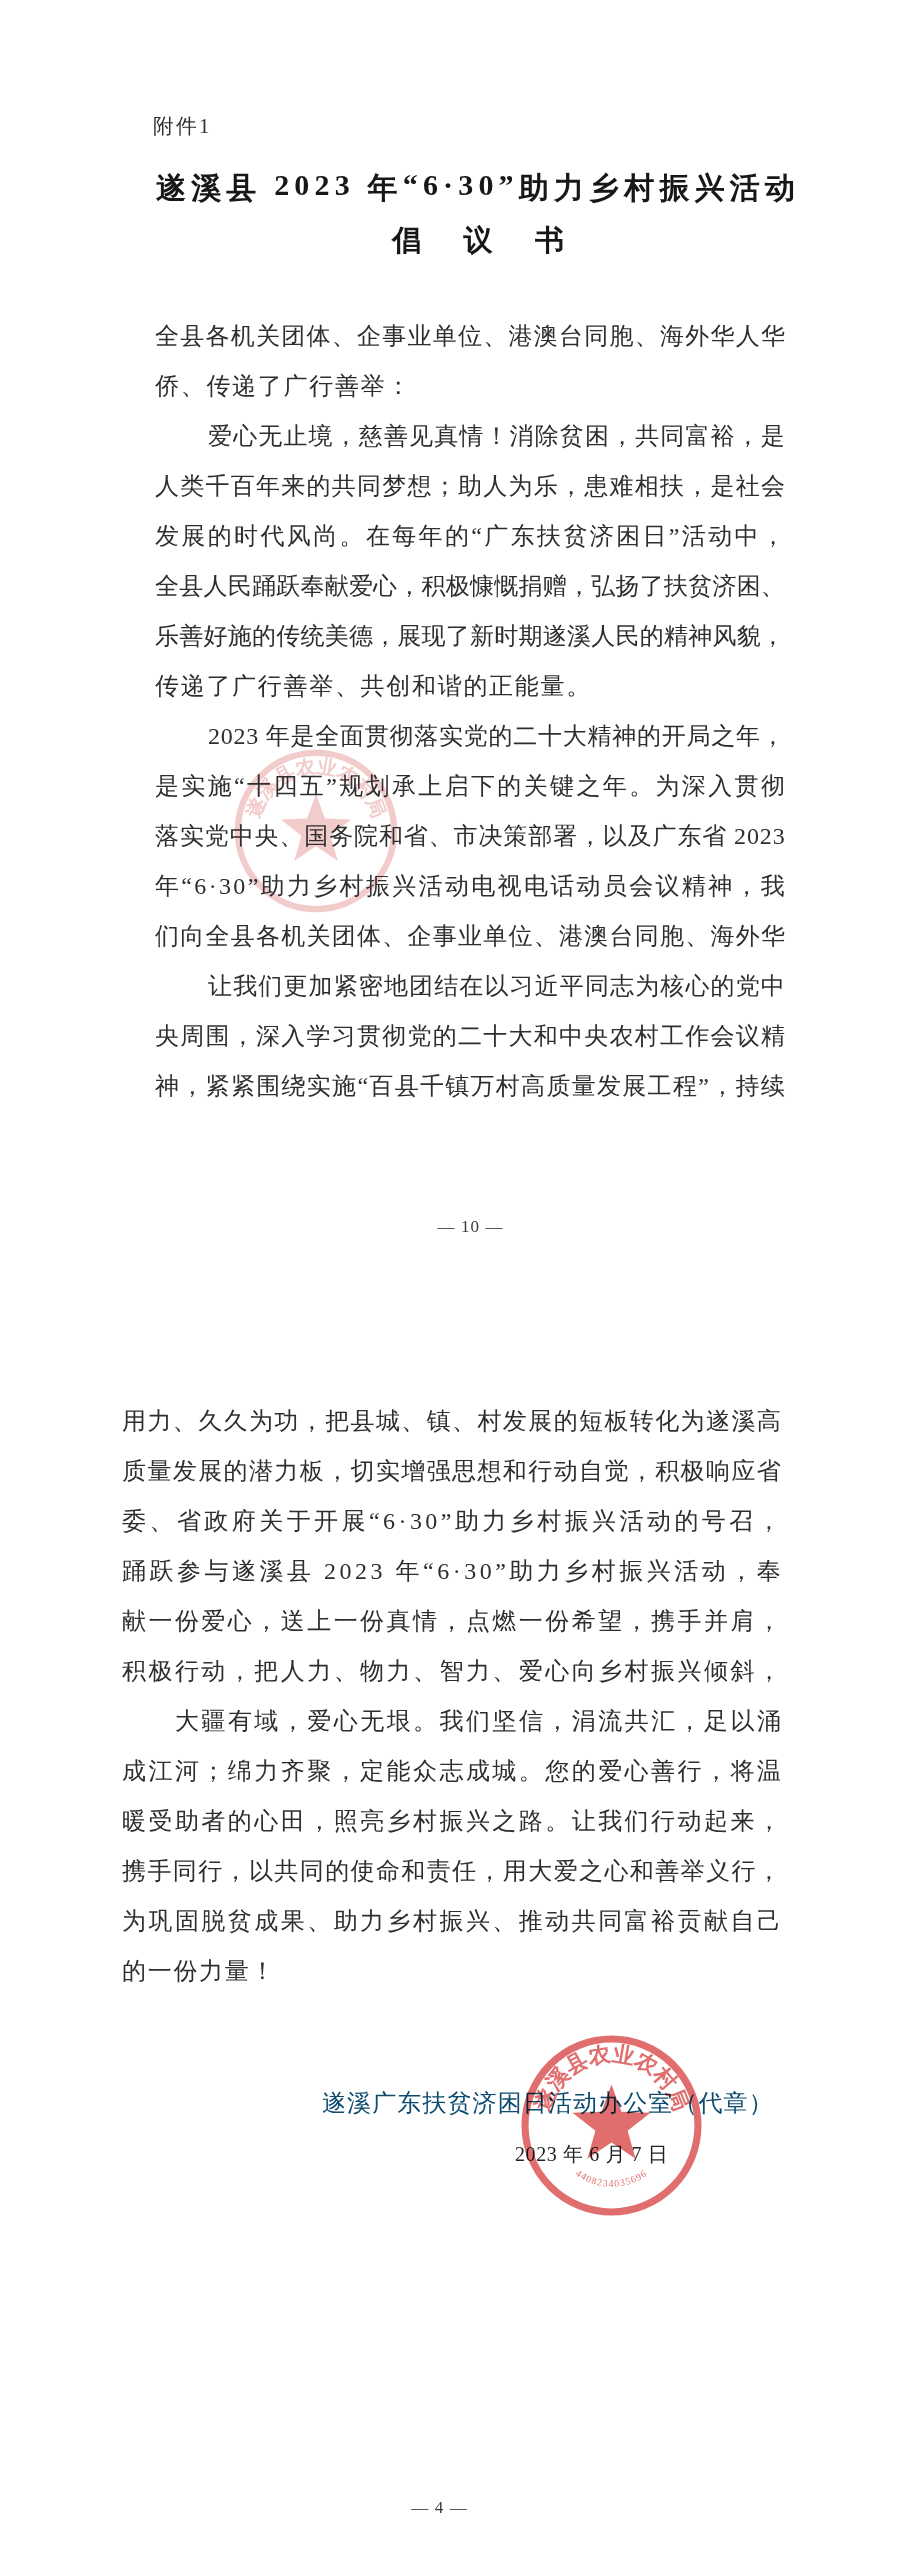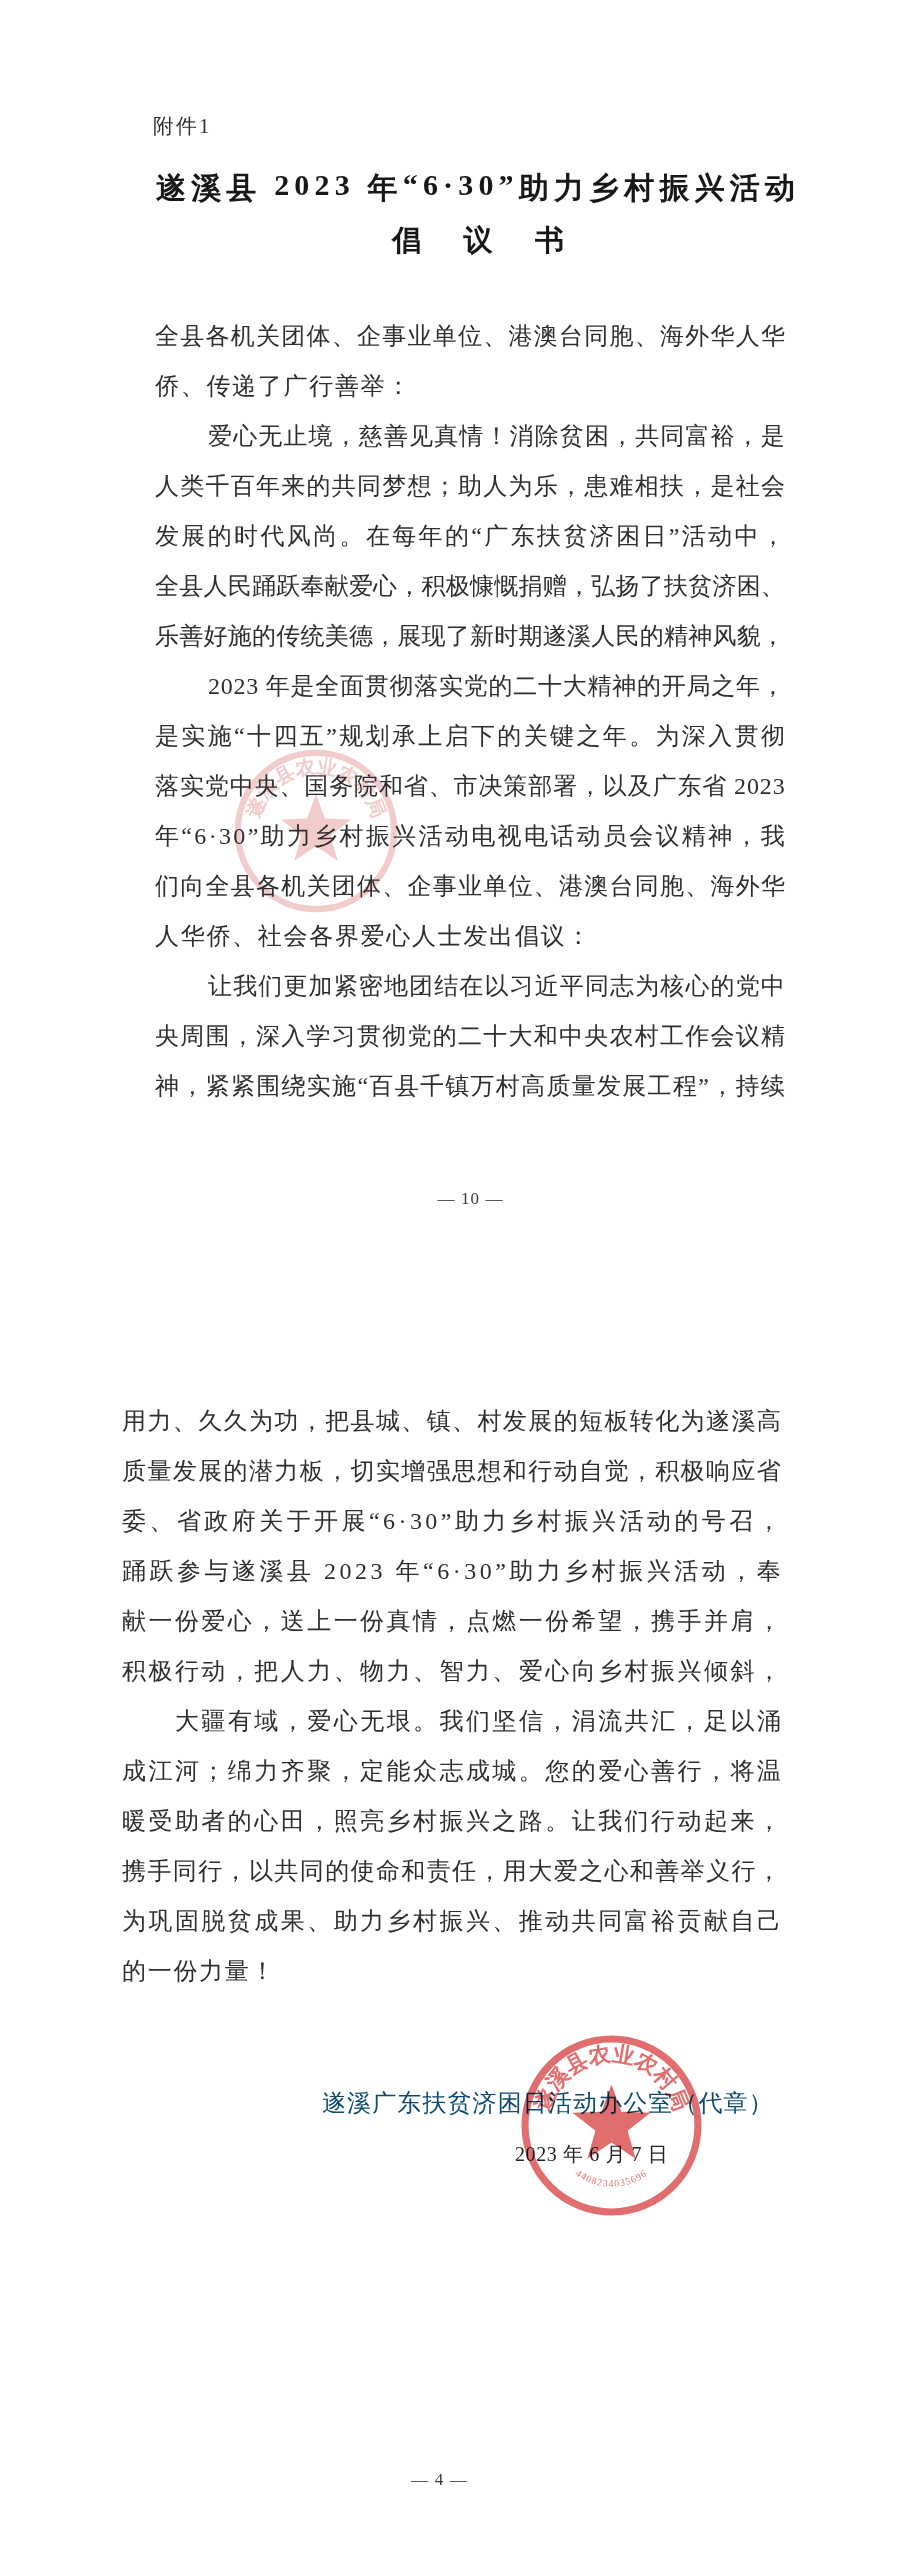--- a/index.html
+++ b/index.html
@@ -37,21 +37,21 @@
     letter-spacing:1.7px;white-space:pre;
   }
   #p2-lines .bodyline{height:50px;}
   .bodyline.just{
     display:flex;justify-content:space-between;letter-spacing:0;
   }
   .bodyline.just span{flex:none;}
   .bodyline.ind{padding-left:53px;box-sizing:border-box;}
   
   .pagenum{
-    width:143px;text-align:center;font-size:17px;color:#3a3a3a;letter-spacing:1.1px;
+    width:143px;text-align:center;font-size:17px;color:#3a3a3a;letter-spacing:1.1px;margin-top:28px;
   }
   #p1-num{left:399px;top:1189px;}
   #p2-num{left:368px;top:2470px;}
   
   #signature{
     left:322px;top:2087px;font-size:24px;color:#0c4a6e;letter-spacing:1.1px;white-space:pre;
   }
   #date{
     left:515px;top:2141px;font-size:20px;color:#222;letter-spacing:0.6px;white-space:pre;
   }
@@ -88,26 +88,26 @@
   </svg>
 
   <div id="p1-lines" class="abs lines">
       <div class="bodyline just"><span>全</span><span>县</span><span>各</span><span>机</span><span>关</span><span>团</span><span>体</span><span>、</span><span>企</span><span>事</span><span>业</span><span>单</span><span>位</span><span>、</span><span>港</span><span>澳</span><span>台</span><span>同</span><span>胞</span><span>、</span><span>海</span><span>外</span><span>华</span><span>人</span><span>华</span></div>
       <div class="bodyline">侨、传递了广行善举：</div>
       <div class="bodyline just ind"><span>爱</span><span>心</span><span>无</span><span>止</span><span>境</span><span>，</span><span>慈</span><span>善</span><span>见</span><span>真</span><span>情</span><span>！</span><span>消</span><span>除</span><span>贫</span><span>困</span><span>，</span><span>共</span><span>同</span><span>富</span><span>裕</span><span>，</span><span>是</span></div>
       <div class="bodyline just"><span>人</span><span>类</span><span>千</span><span>百</span><span>年</span><span>来</span><span>的</span><span>共</span><span>同</span><span>梦</span><span>想</span><span>；</span><span>助</span><span>人</span><span>为</span><span>乐</span><span>，</span><span>患</span><span>难</span><span>相</span><span>扶</span><span>，</span><span>是</span><span>社</span><span>会</span></div>
       <div class="bodyline just"><span>发</span><span>展</span><span>的</span><span>时</span><span>代</span><span>风</span><span>尚</span><span>。</span><span>在</span><span>每</span><span>年</span><span>的</span><span>“</span><span>广</span><span>东</span><span>扶</span><span>贫</span><span>济</span><span>困</span><span>日</span><span>”</span><span>活</span><span>动</span><span>中</span><span>，</span></div>
       <div class="bodyline just"><span>全</span><span>县</span><span>人</span><span>民</span><span>踊</span><span>跃</span><span>奉</span><span>献</span><span>爱</span><span>心</span><span>，</span><span>积</span><span>极</span><span>慷</span><span>慨</span><span>捐</span><span>赠</span><span>，</span><span>弘</span><span>扬</span><span>了</span><span>扶</span><span>贫</span><span>济</span><span>困</span><span>、</span></div>
       <div class="bodyline just"><span>乐</span><span>善</span><span>好</span><span>施</span><span>的</span><span>传</span><span>统</span><span>美</span><span>德</span><span>，</span><span>展</span><span>现</span><span>了</span><span>新</span><span>时</span><span>期</span><span>遂</span><span>溪</span><span>人</span><span>民</span><span>的</span><span>精</span><span>神</span><span>风</span><span>貌</span><span>，</span></div>
+      <div class="bodyline">传递了广行善举、共创和谐的正能量。</div>
       <div class="bodyline just ind"><span>2</span><span>0</span><span>2</span><span>3</span><span>&nbsp;</span><span>年</span><span>是</span><span>全</span><span>面</span><span>贯</span><span>彻</span><span>落</span><span>实</span><span>党</span><span>的</span><span>二</span><span>十</span><span>大</span><span>精</span><span>神</span><span>的</span><span>开</span><span>局</span><span>之</span><span>年</span><span>，</span></div>
       <div class="bodyline just"><span>是</span><span>实</span><span>施</span><span>“</span><span>十</span><span>四</span><span>五</span><span>”</span><span>规</span><span>划</span><span>承</span><span>上</span><span>启</span><span>下</span><span>的</span><span>关</span><span>键</span><span>之</span><span>年</span><span>。</span><span>为</span><span>深</span><span>入</span><span>贯</span><span>彻</span></div>
       <div class="bodyline just"><span>落</span><span>实</span><span>党</span><span>中</span><span>央</span><span>、</span><span>国</span><span>务</span><span>院</span><span>和</span><span>省</span><span>、</span><span>市</span><span>决</span><span>策</span><span>部</span><span>署</span><span>，</span><span>以</span><span>及</span><span>广</span><span>东</span><span>省</span><span>&nbsp;</span><span>2</span><span>0</span><span>2</span><span>3</span></div>
       <div class="bodyline just"><span>年</span><span>“</span><span>6</span><span>·</span><span>3</span><span>0</span><span>”</span><span>助</span><span>力</span><span>乡</span><span>村</span><span>振</span><span>兴</span><span>活</span><span>动</span><span>电</span><span>视</span><span>电</span><span>话</span><span>动</span><span>员</span><span>会</span><span>议</span><span>精</span><span>神</span><span>，</span><span>我</span></div>
       <div class="bodyline just"><span>们</span><span>向</span><span>全</span><span>县</span><span>各</span><span>机</span><span>关</span><span>团</span><span>体</span><span>、</span><span>企</span><span>事</span><span>业</span><span>单</span><span>位</span><span>、</span><span>港</span><span>澳</span><span>台</span><span>同</span><span>胞</span><span>、</span><span>海</span><span>外</span><span>华</span></div>
-      <div class="bodyline">人华侨、社会各界爱心人士发出倡议：</div>
       <div class="bodyline just ind"><span>让</span><span>我</span><span>们</span><span>更</span><span>加</span><span>紧</span><span>密</span><span>地</span><span>团</span><span>结</span><span>在</span><span>以</span><span>习</span><span>近</span><span>平</span><span>同</span><span>志</span><span>为</span><span>核</span><span>心</span><span>的</span><span>党</span><span>中</span></div>
       <div class="bodyline just"><span>央</span><span>周</span><span>围</span><span>，</span><span>深</span><span>入</span><span>学</span><span>习</span><span>贯</span><span>彻</span><span>党</span><span>的</span><span>二</span><span>十</span><span>大</span><span>和</span><span>中</span><span>央</span><span>农</span><span>村</span><span>工</span><span>作</span><span>会</span><span>议</span><span>精</span></div>
       <div class="bodyline just"><span>神</span><span>，</span><span>紧</span><span>紧</span><span>围</span><span>绕</span><span>实</span><span>施</span><span>“</span><span>百</span><span>县</span><span>千</span><span>镇</span><span>万</span><span>村</span><span>高</span><span>质</span><span>量</span><span>发</span><span>展</span><span>工</span><span>程</span><span>”</span><span>，</span><span>持</span><span>续</span></div>
     </div>
 
   <div id="p1-num" class="abs pagenum">— 10 —</div>
 
   <div id="p2-lines" class="abs lines">
       <div class="bodyline just"><span>用</span><span>力</span><span>、</span><span>久</span><span>久</span><span>为</span><span>功</span><span>，</span><span>把</span><span>县</span><span>城</span><span>、</span><span>镇</span><span>、</span><span>村</span><span>发</span><span>展</span><span>的</span><span>短</span><span>板</span><span>转</span><span>化</span><span>为</span><span>遂</span><span>溪</span><span>高</span></div>
       <div class="bodyline just"><span>质</span><span>量</span><span>发</span><span>展</span><span>的</span><span>潜</span><span>力</span><span>板</span><span>，</span><span>切</span><span>实</span><span>增</span><span>强</span><span>思</span><span>想</span><span>和</span><span>行</span><span>动</span><span>自</span><span>觉</span><span>，</span><span>积</span><span>极</span><span>响</span><span>应</span><span>省</span></div>

